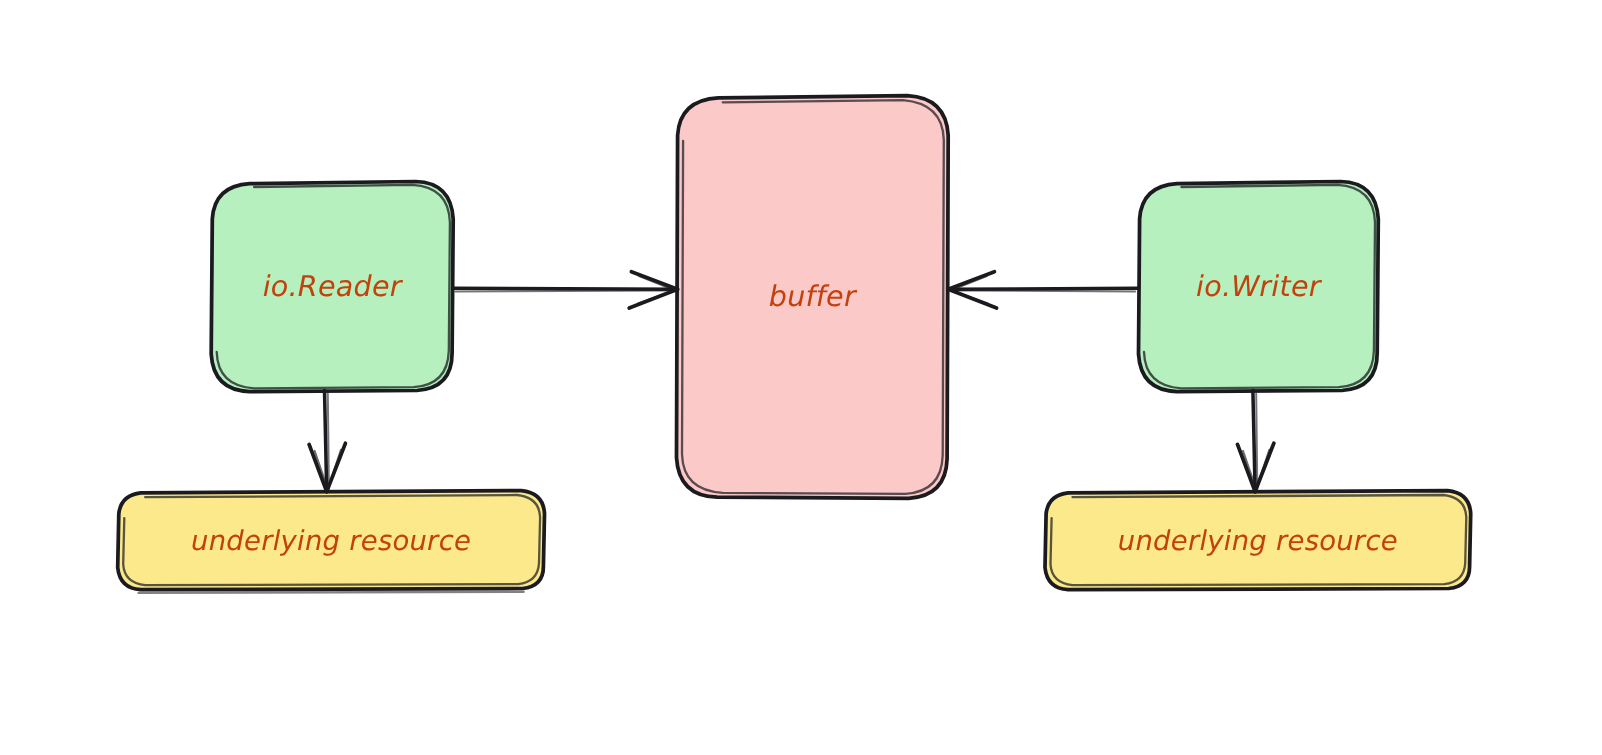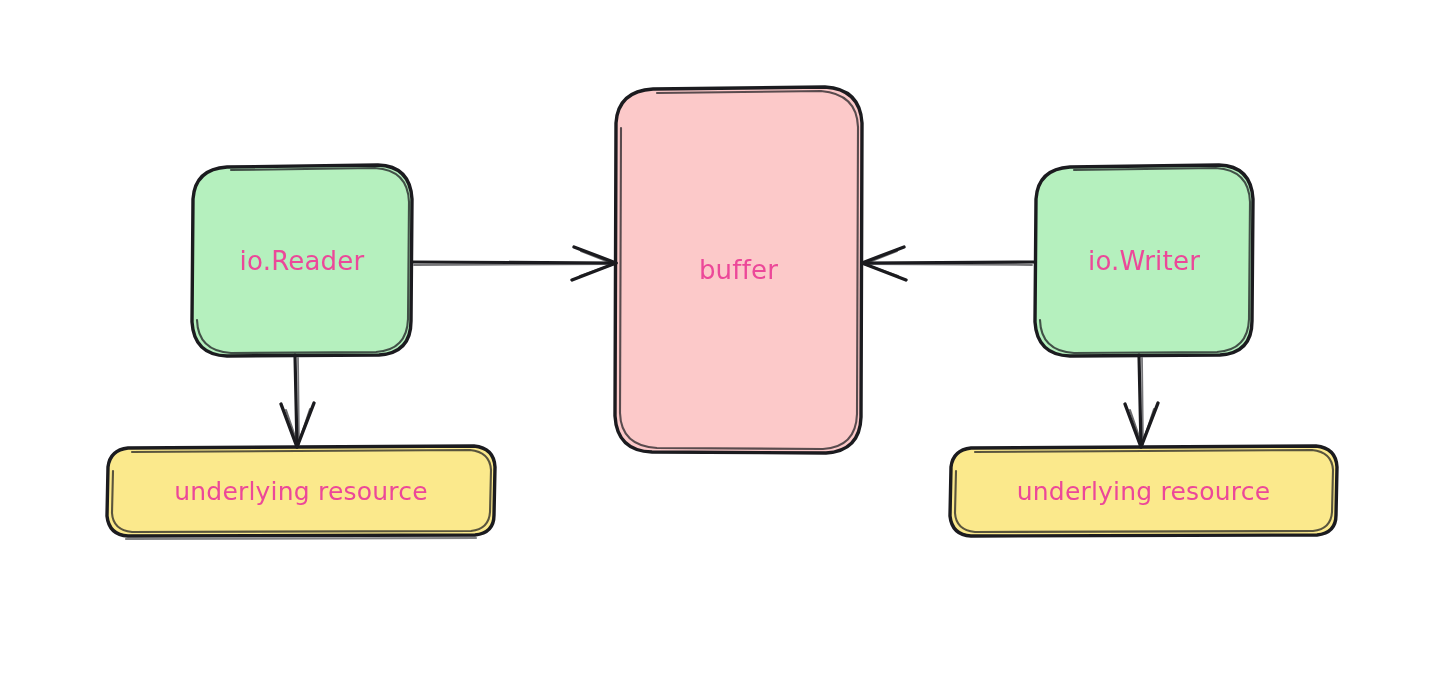--- a/index.html
+++ b/index.html
@@ -25,25 +25,26 @@
     left: 0;
     top: 0;
     width: 1456px;
     height: 686px;
   }
   .node-label {
     position: absolute;
     display: flex;
     align-items: center;
     justify-content: center;
-    color: #ec4899;
+    color: #c2410c;
     font-family: "DejaVu Sans", sans-serif;
     letter-spacing: 0.2px;
     white-space: nowrap;
     pointer-events: none;
+    font-style: italic;
   }
   .label-reader {
     left: 192px;  top: 166px;  width: 220px; height: 189px;
     font-size: 26px;
   }
   .label-writer {
     left: 1035px; top: 166px;  width: 218px; height: 189px;
     font-size: 26px;
   }
   .label-buffer {

